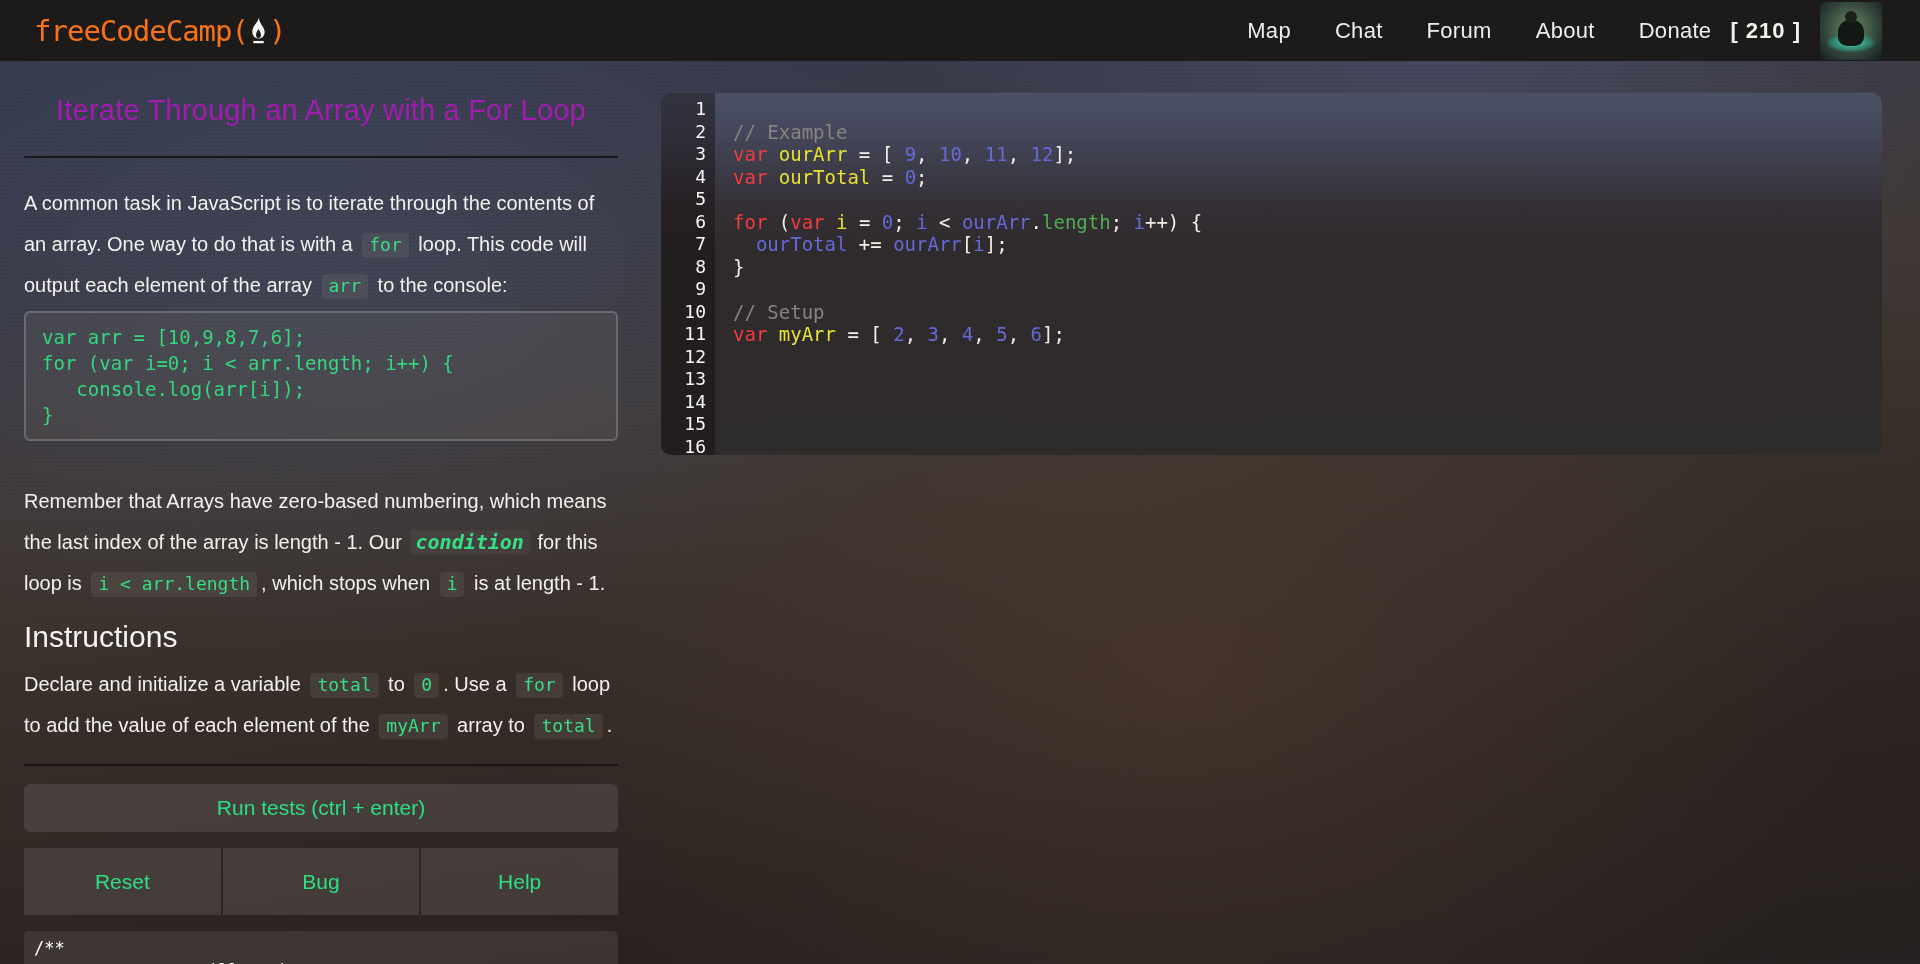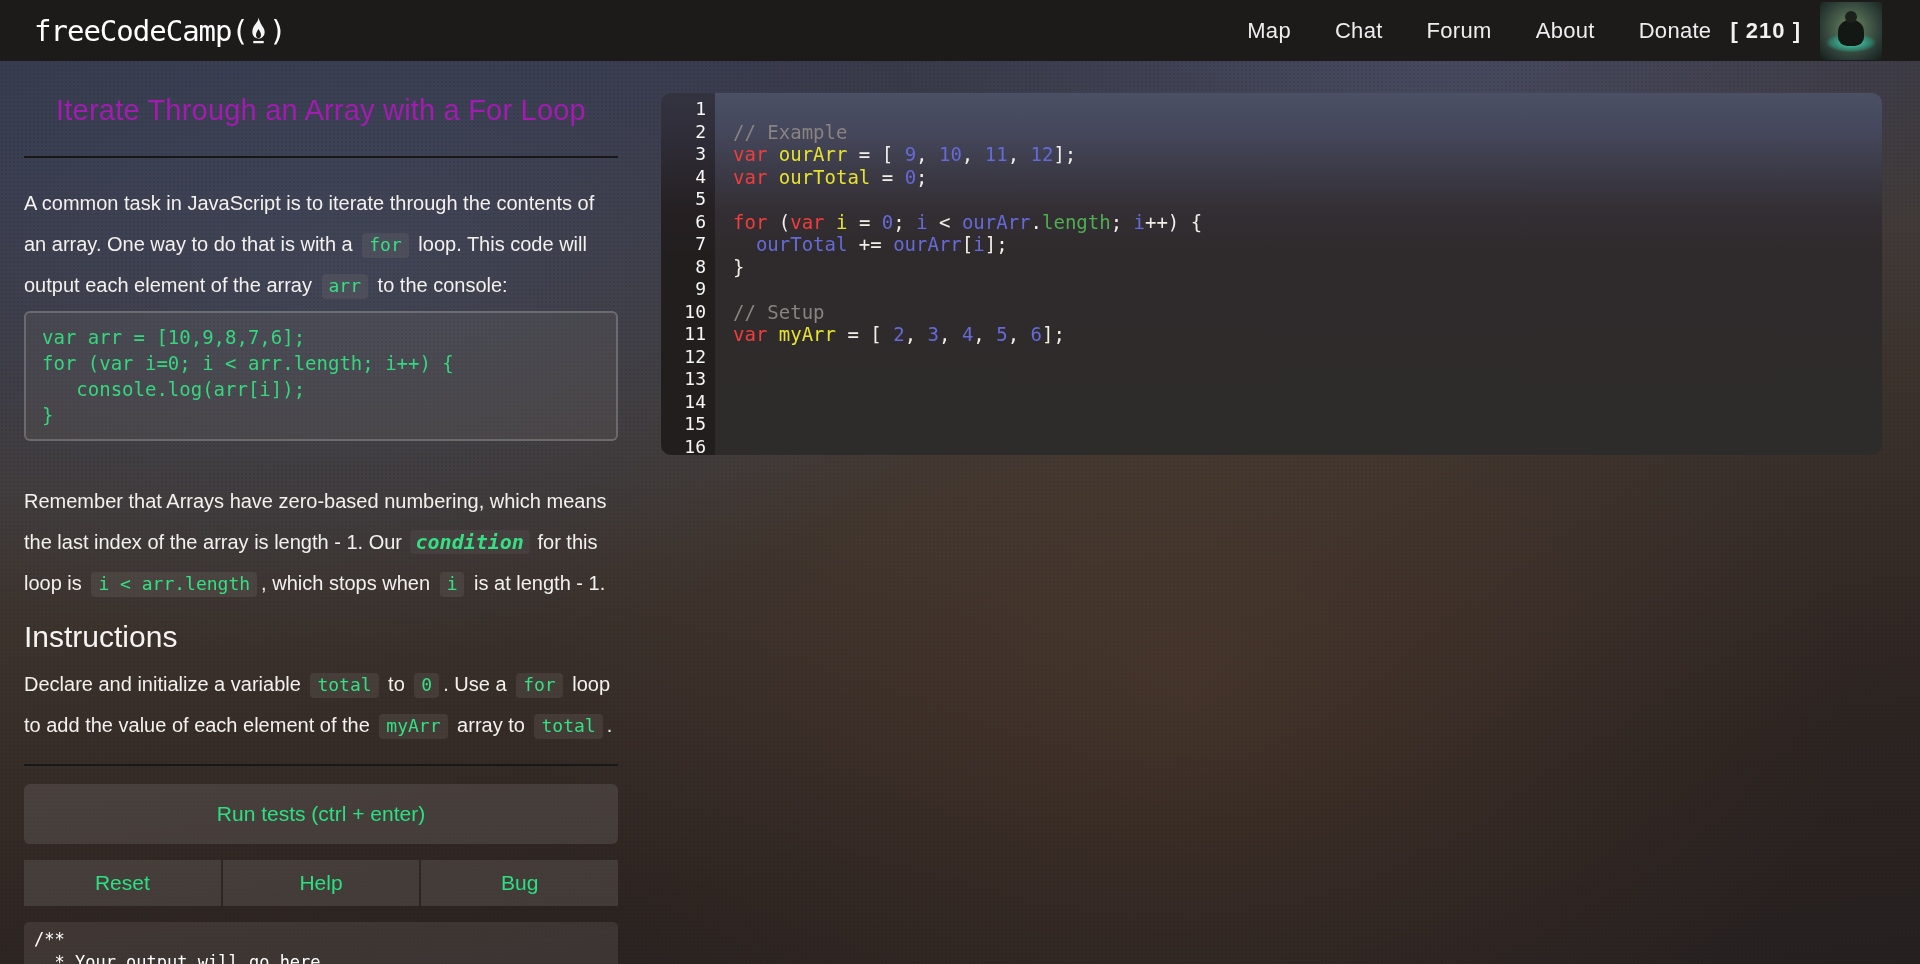--- a/index.html
+++ b/index.html
@@ -24,21 +24,21 @@
     background-size:4px 4px; opacity:.18;
   }
 
   
   .navbar{
     position:absolute; left:0; top:0; width:1920px; height:61px;
     background:#1d1a1a; display:flex; align-items:center; z-index:5;
   }
   .logo{
     margin-left:34px; font-family:"DejaVu Sans Mono",monospace;
-    font-size:29px; color:#ffffff; display:flex; align-items:center; letter-spacing:-1px;
+    font-size:29px; color:#f97316; display:flex; align-items:center; letter-spacing:-1px;
   }
   .logo .flame-wrap{display:inline-flex; align-items:center; margin:0 1px;}
   .nav-items{
     margin-left:auto; display:flex; align-items:center; gap:44px;
     font-size:22px; font-weight:normal; color:#efeeee; margin-right:19px;
   }
   .nav-item{cursor:pointer; letter-spacing:.3px;}
   .nav-points{font-size:22px; font-weight:bold; letter-spacing:1px;}
   .avatar{
     width:62px; height:58px; margin-right:38px; border-radius:2px; position:relative; overflow:hidden;
@@ -77,28 +77,28 @@
   }
   .codeblock{
     margin-top:5px; background:rgba(128,122,116,0.15);
     border:2px solid rgba(165,165,165,0.38); border-radius:6px;
     padding:11px 16px; font-family:"DejaVu Sans Mono",monospace;
     font-size:19px; line-height:26px; color:#35d77e; white-space:pre;
   }
   .instructions-title{margin-top:16px; font-size:30px; font-weight:400; color:#f6f4f2;}
   hr.rule2{border:none; height:2px; background:#1a1718; margin-top:18px;}
   .run-btn{
-    margin-top:18px; height:60px; width:100%;
+    margin-top:18px; height:48px; width:100%;
     background:rgba(108,103,99,0.35); border:none; border-radius:6px;
     color:#2be082; font-size:21px; font-family:"Liberation Sans",sans-serif;
     display:flex; align-items:center; justify-content:center; cursor:pointer;
   }
   .btn-row{margin-top:16px; display:flex; gap:2px;}
   .btn-row .small-btn{
-    flex:1; height:46px; background:rgba(108,103,99,0.35); border:none;
+    flex:1; height:67px; background:rgba(108,103,99,0.35); border:none;
     color:#2be082; font-size:21px; font-family:"Liberation Sans",sans-serif;
     display:flex; align-items:center; justify-content:center; cursor:pointer;
   }
   .console-box{
     margin-top:16px; height:200px; background:rgba(120,114,108,0.24);
     border-radius:5px 5px 0 0; padding:6px 10px 0 10px;
   }
   .console-box pre{
     font-family:"DejaVu Sans Mono",monospace; font-size:17px; line-height:22.5px;
     color:#ffffff; white-space:pre;
@@ -154,22 +154,22 @@
 for (var i=0; i &lt; arr.length; i++) {
    console.log(arr[i]);
 }</pre>
   <p class="para para-2">Remember that Arrays have zero-based numbering, which means the last index of the array is length - 1. Our <span class="em-cond">condition</span> for this loop is <span class="chip">i &lt; arr.length</span>, which stops when <span class="chip">i</span> is at length - 1.</p>
   <h2 class="instructions-title">Instructions</h2>
   <p class="para para-3">Declare and initialize a variable <span class="chip">total</span> to <span class="chip">0</span>. Use a <span class="chip">for</span> loop to add the value of each element of the <span class="chip">myArr</span> array to <span class="chip">total</span>.</p>
   <hr class="rule2">
   <button class="run-btn">Run tests (ctrl + enter)</button>
   <div class="btn-row">
       <button class="small-btn">Reset</button>
+      <button class="small-btn">Bug</button>
       <button class="small-btn">Help</button>
-      <button class="small-btn">Bug</button>
     </div>
   <div class="console-box">
     <pre>/**
   * Your output will go here.
   * Any console.log() -type
   * statements will appear in
   * your browser's DevTools</pre>
   </div>
 </div>
 

